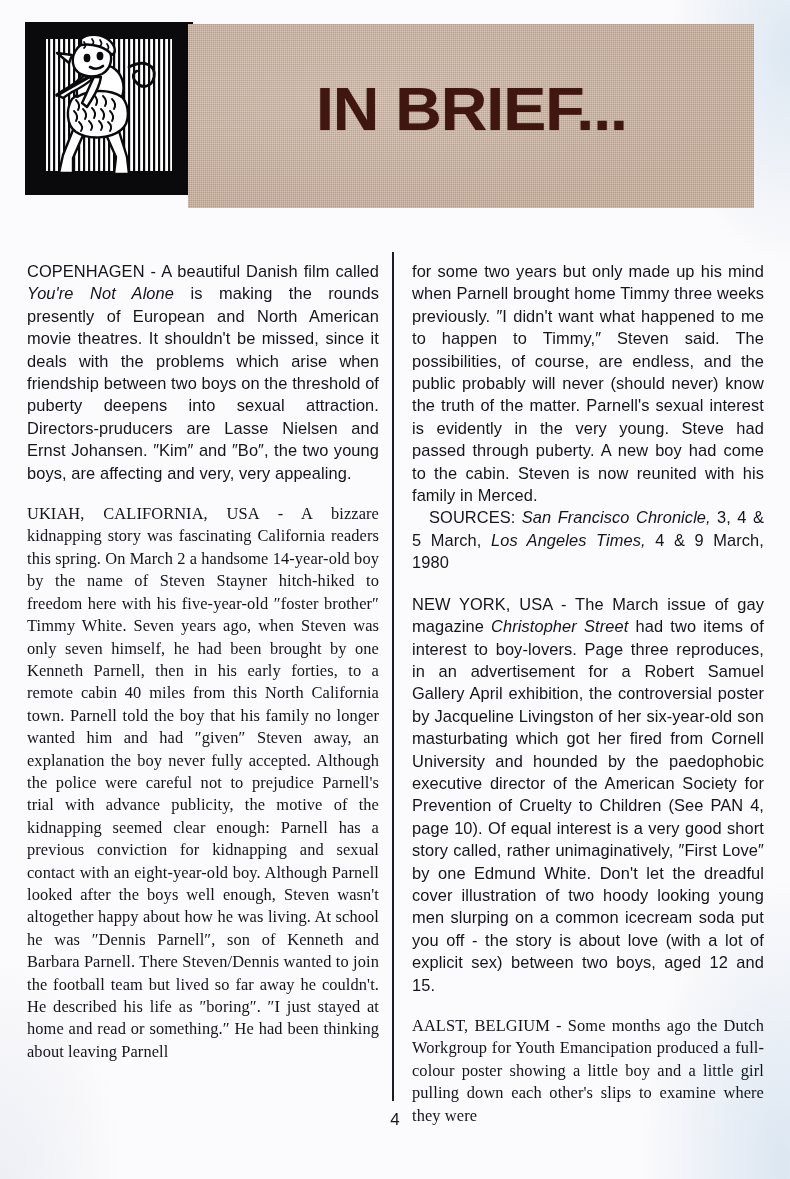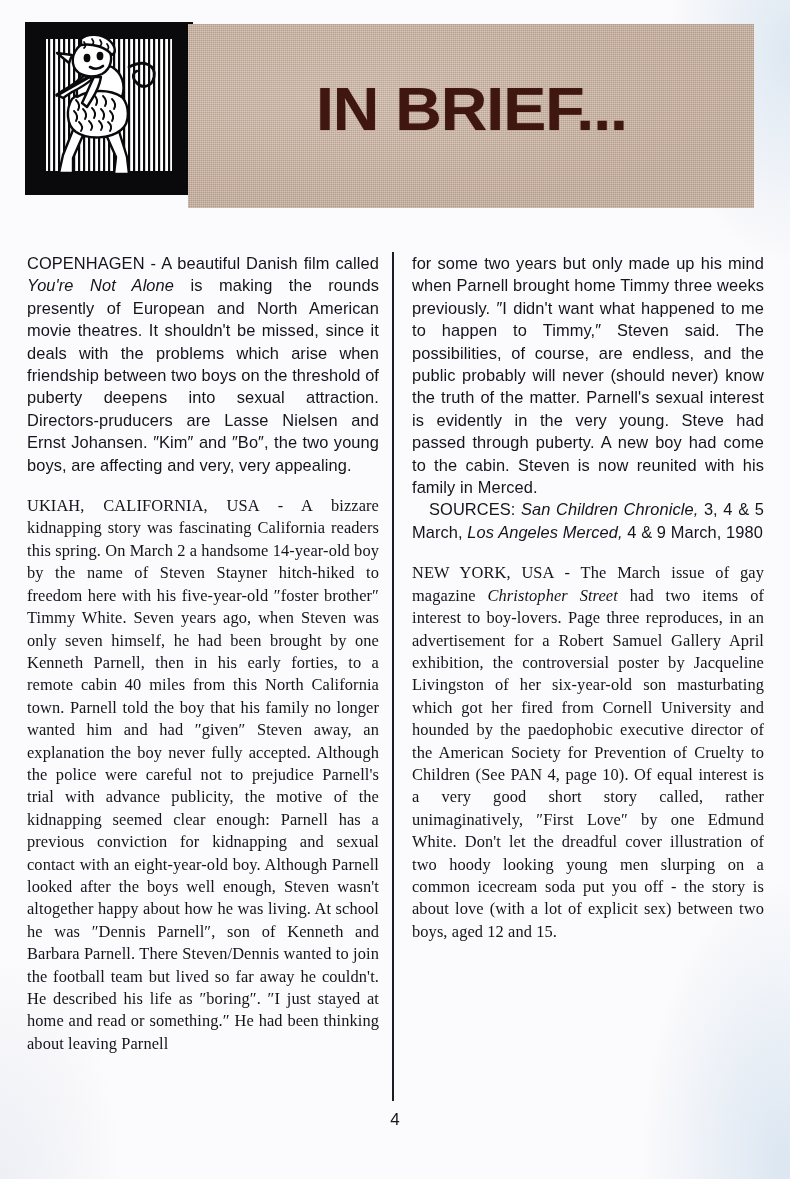--- a/index.html
+++ b/index.html
@@ -116,21 +116,21 @@
 
   .divider {
     position: absolute;
     left: 392px;
     top: 0px;
     width: 1.6px;
     height: 849px;
     background: #1b1c24;
   }
 
-  .para { margin: 0 0 19px 0; }
+  .para { margin: 8px 0 19px 0; }
   .para:last-child { margin-bottom: 0; font-family: Liberation Serif, serif; }
   .para.indented { text-indent: 17px; margin-top: -19px; margin-bottom: 19px; }
   .para i, .para em { font-style: italic; }
 
   .page-number {
     position: absolute;
     left: 0;
     top: 1110px;
     width: 790px;
     text-align: center;
@@ -244,18 +244,19 @@
 </div>
 
 <div class="columns">
   <div class="divider"></div>
   <div class="col col-left">
       <div class="para"><span>COPENHAGEN - A beautiful Danish film called </span><i>You're Not Alone</i><span> is making the rounds presently of European and North American movie theatres. It shouldn't be missed, since it deals with the problems which arise when friendship between two boys on the threshold of puberty deepens into sexual attraction. Directors-pruducers are Lasse Nielsen and Ernst Johansen. ″Kim″ and ″Bo″, the two young boys, are affecting and very, very appealing.</span></div>
       <div class="para"><span>UKIAH, CALIFORNIA, USA - A bizzare kidnapping story was fascinating California readers this spring. On March 2 a handsome 14-year-old boy by the name of Steven Stayner hitch-hiked to freedom here with his five-year-old ″foster brother″ Timmy White. Seven years ago, when Steven was only seven himself, he had been brought by one Kenneth Parnell, then in his early forties, to a remote cabin 40 miles from this North California town. Parnell told the boy that his family no longer wanted him and had ″given″ Steven away, an explanation the boy never fully accepted. Although the police were careful not to prejudice Parnell's trial with advance publicity, the motive of the kidnapping seemed clear enough: Parnell has a previous conviction for kidnapping and sexual contact with an eight-year-old boy. Although Parnell looked after the boys well enough, Steven wasn't altogether happy about how he was living. At school he was ″Dennis Parnell″, son of Kenneth and Barbara Parnell. There Steven/Dennis wanted to join the football team but lived so far away he couldn't. He described his life as ″boring″. ″I just stayed at home and read or something.″ He had been thinking about leaving Parnell</span></div>
     </div>
   <div class="col col-right">
       <div class="para"><span>for some two years but only made up his mind when Parnell brought home Timmy three weeks previously. ″I didn't want what happened to me to happen to Timmy,″ Steven said. The possibilities, of course, are endless, and the public probably will never (should never) know the truth of the matter. Parnell's sexual interest is evidently in the very young. Steve had passed through puberty. A new boy had come to the cabin. Steven is now reunited with his family in Merced.</span></div>
-      <div class="para indented"><span>SOURCES: </span><i>San Children Chronicle,</i><span> 3, 4 &amp; 5 March, </span><i>Los Angeles Merced,</i><span> 4 &amp; 9 March, 1980</span></div>
+      <div class="para indented"><span>SOURCES: </span><i>San Francisco Chronicle,</i><span> 3, 4 &amp; 5 March, </span><i>Los Angeles Times,</i><span> 4 &amp; 9 March, 1980</span></div>
       <div class="para"><span>NEW YORK, USA - The March issue of gay magazine </span><i>Christopher Street</i><span> had two items of interest to boy-lovers. Page three reproduces, in an advertisement for a Robert Samuel Gallery April exhibition, the controversial poster by Jacqueline Livingston of her six-year-old son masturbating which got her fired from Cornell University and hounded by the paedophobic executive director of the American Society for Prevention of Cruelty to Children (See PAN 4, page 10). Of equal interest is a very good short story called, rather unimaginatively, ″First Love″ by one Edmund White. Don't let the dreadful cover illustration of two hoody looking young men slurping on a common icecream soda put you off - the story is about love (with a lot of explicit sex) between two boys, aged 12 and 15.</span></div>
+      <div class="para"><span>AALST, BELGIUM - Some months ago the Dutch Workgroup for Youth Emancipation produced a full-colour poster showing a little boy and a little girl pulling down each other's slips to examine where they were</span></div>
     </div>
 </div>
 
 <div class="page-number">4</div>
 
 </body></html>

